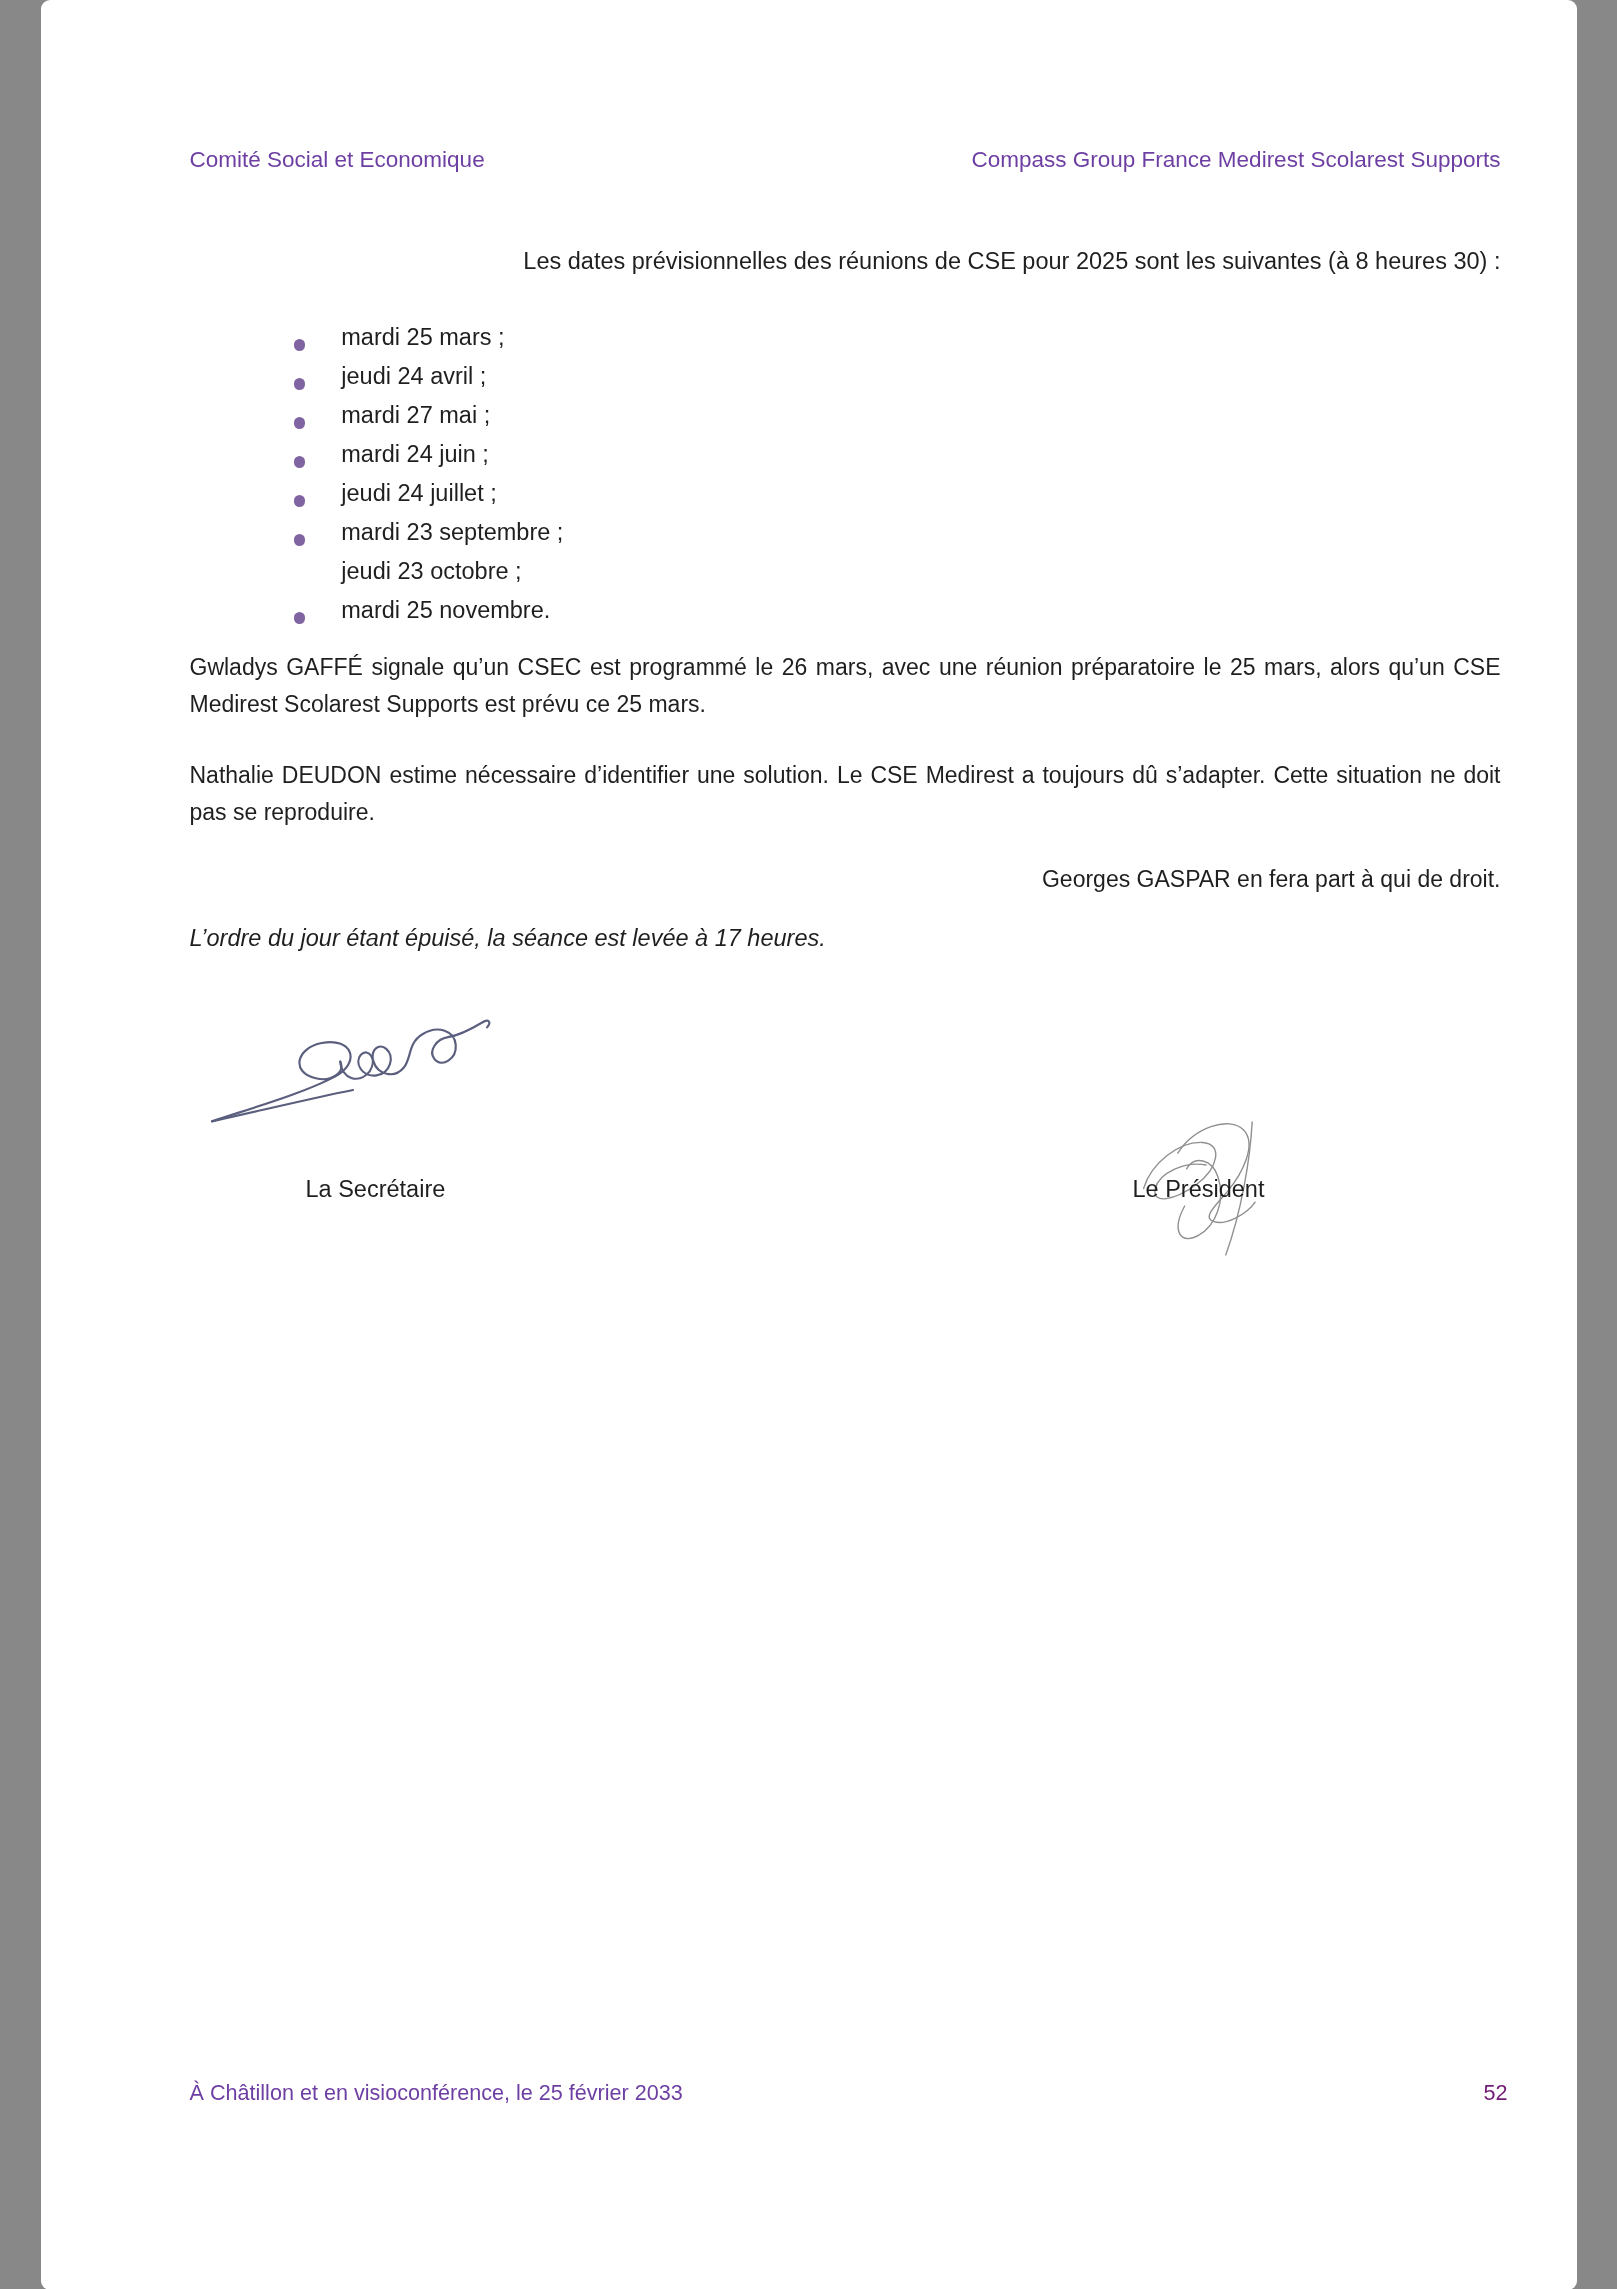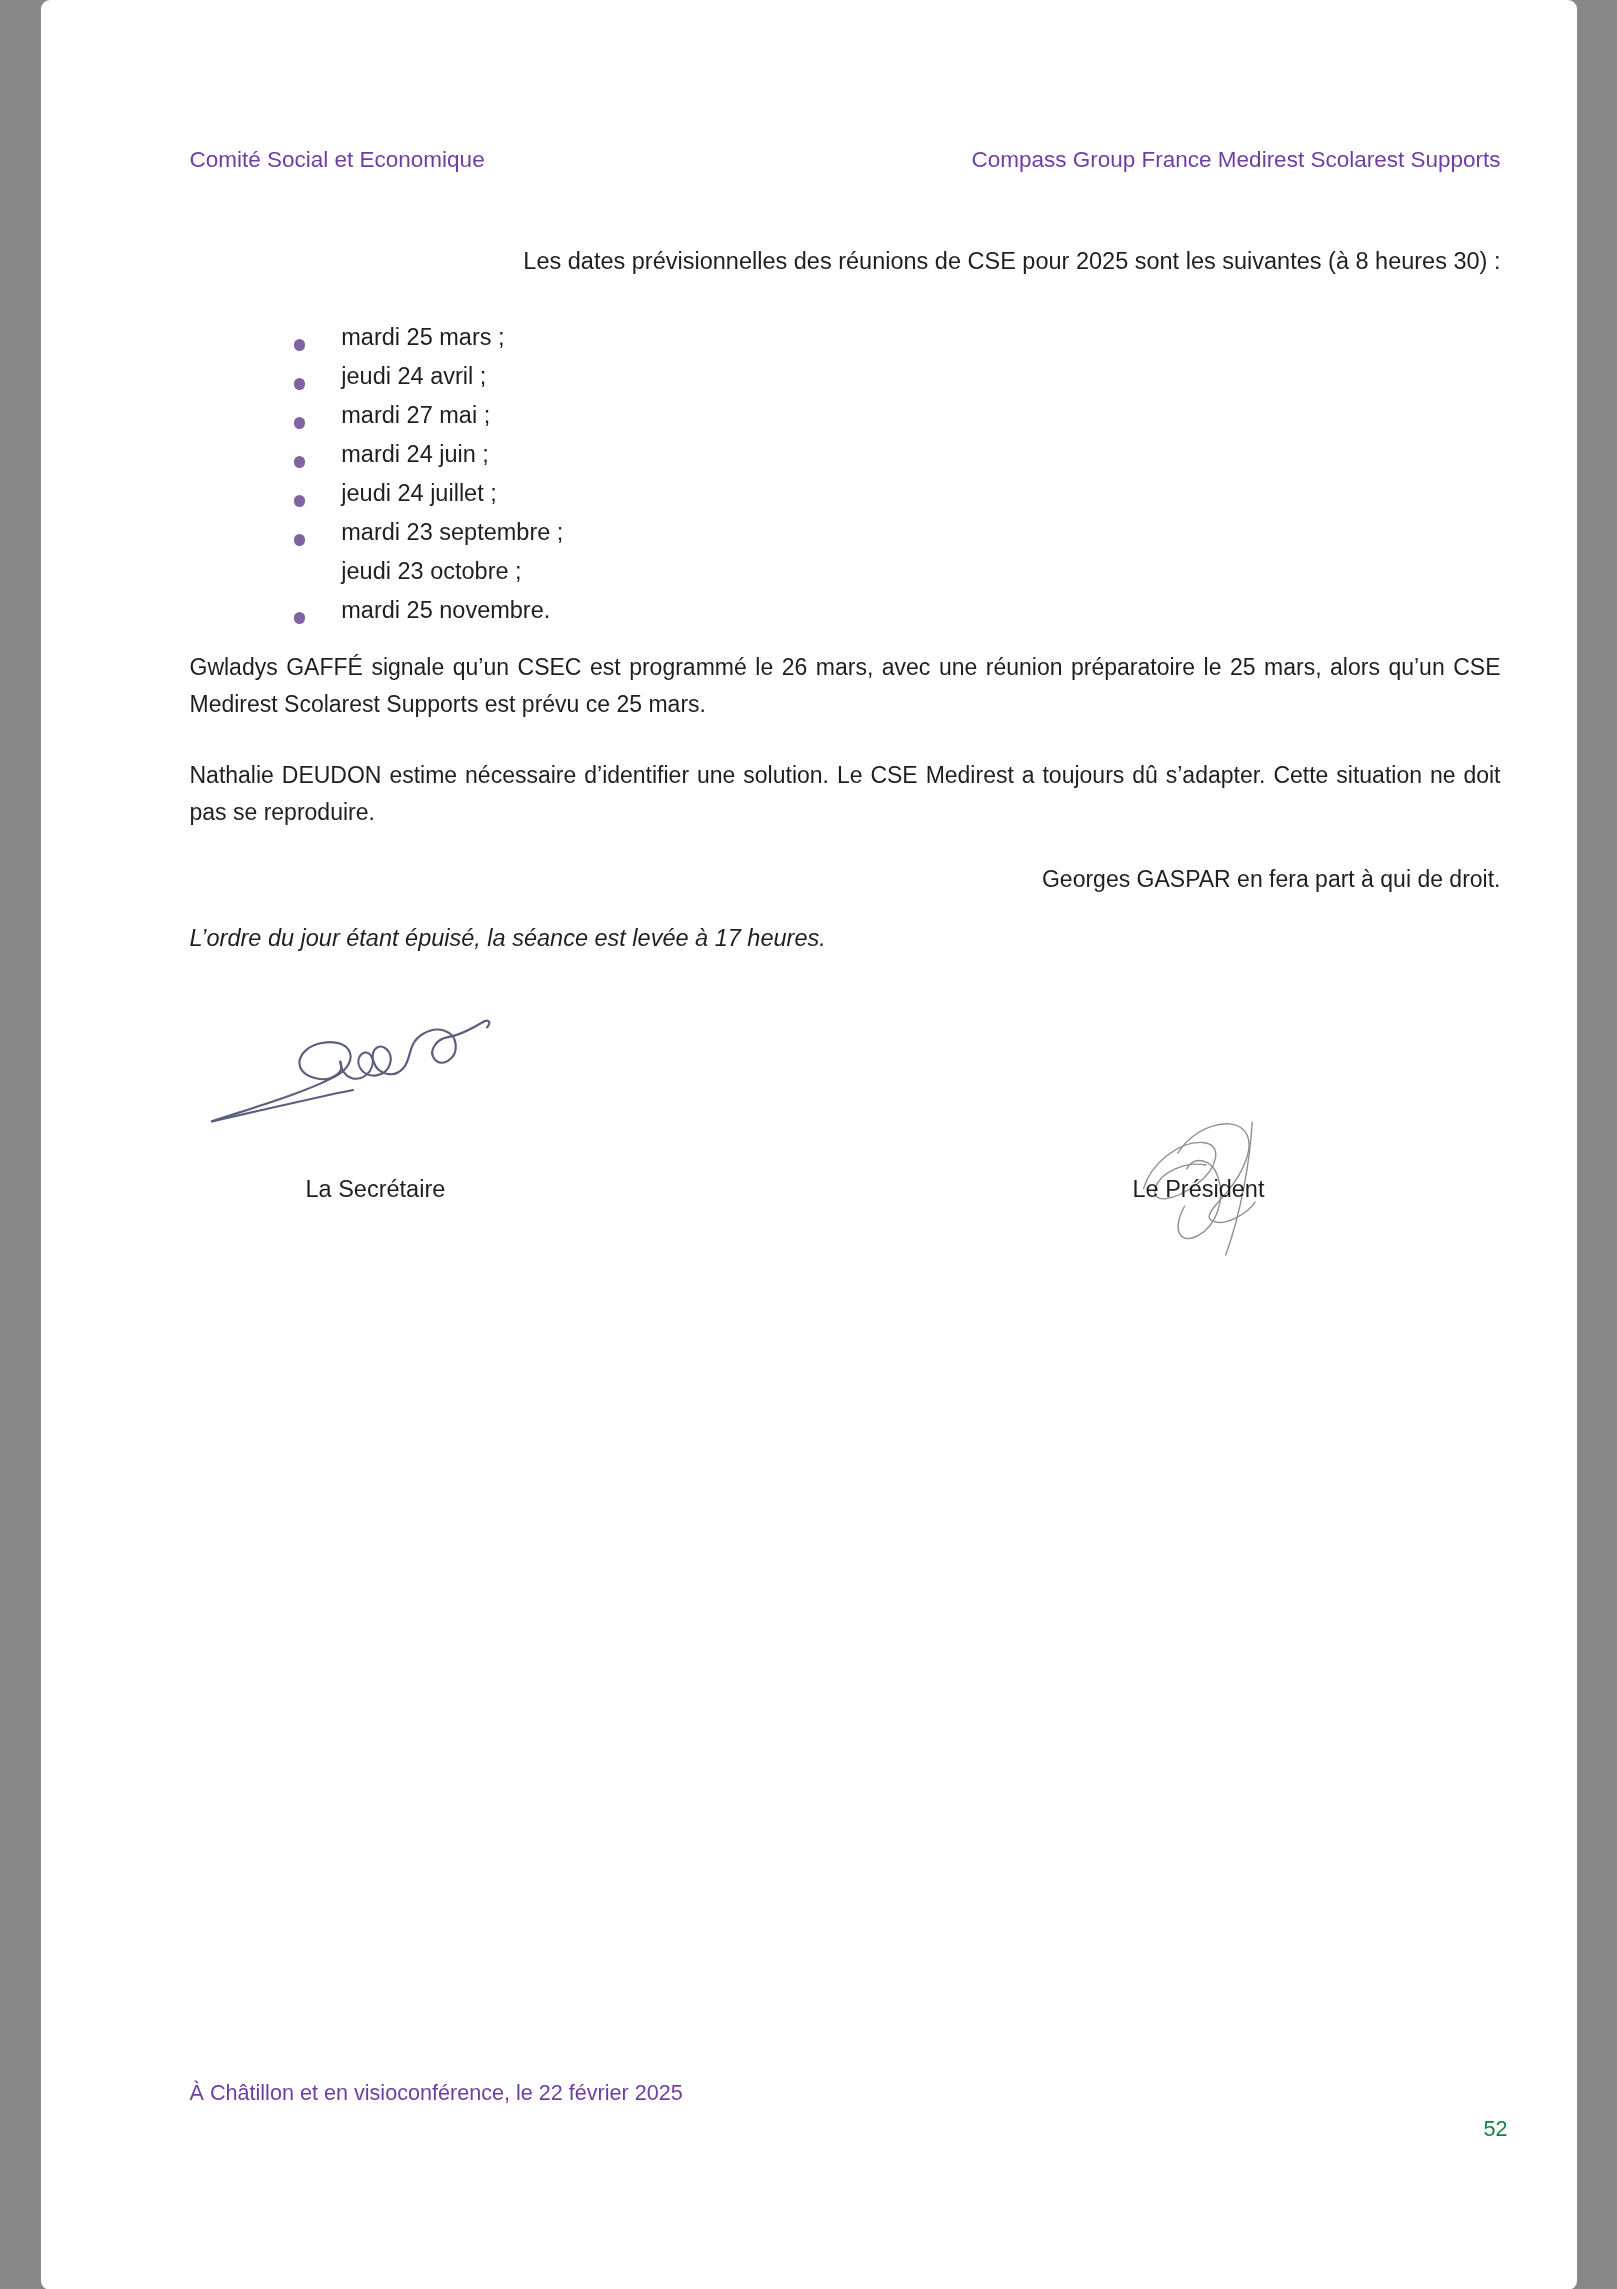--- a/index.html
+++ b/index.html
@@ -52,21 +52,21 @@
   .sig-label { font-size:23.5px; top:1176px; }
   .sig-label.secretary { left:265px; }
   .sig-label.president { left:1092px; z-index:2; }
   .sig-svg { pointer-events:none; }
   .doc-footer {
     left:149px; width:1318px; top:2080px;
     display:flex; justify-content:space-between;
     font-size:21.6px;
   }
   .doc-footer .place { color:var(--accent,#6e3fa3); }
-  .doc-footer .pagenum { color:#15803d;margin-top:36px; }
+  .doc-footer .pagenum { color:#701a75; }
 </style>
 </head>
 <body>
 
 <div class="page">
 
   <div class="abs doc-header">
     <span>Comité Social et Economique</span>
     <span>Compass Group France Medirest Scolarest Supports</span>
   </div>
@@ -131,18 +131,18 @@
       <path d="M20,78 C28,52 56,30 80,31 C102,32 96,58 74,74 C52,90 28,95 32,78 C36,62 62,50 84,54"></path>
       <path d="M62,96 C48,122 58,136 76,126 C94,116 104,90 96,66 C90,48 72,44 64,58"></path>
       <path d="M55,42 C72,15 108,4 122,18 C136,32 122,62 105,82 C92,97 80,108 92,112 C104,116 126,104 134,92"></path>
       <path d="M131,10 C129,48 120,102 104,146"></path>
     </g>
   </svg>
 
   <div class="abs sig-label president">Le Président</div>
 
   <div class="abs doc-footer">
-    <span class="place">À Châtillon et en visioconférence, le 22 février 2025</span>
+    <span class="place">À Châtillon et en visioconférence, le 25 février 2033</span>
     <span class="pagenum">52</span>
   </div>
 
 </div>
 
 
 </body></html>

